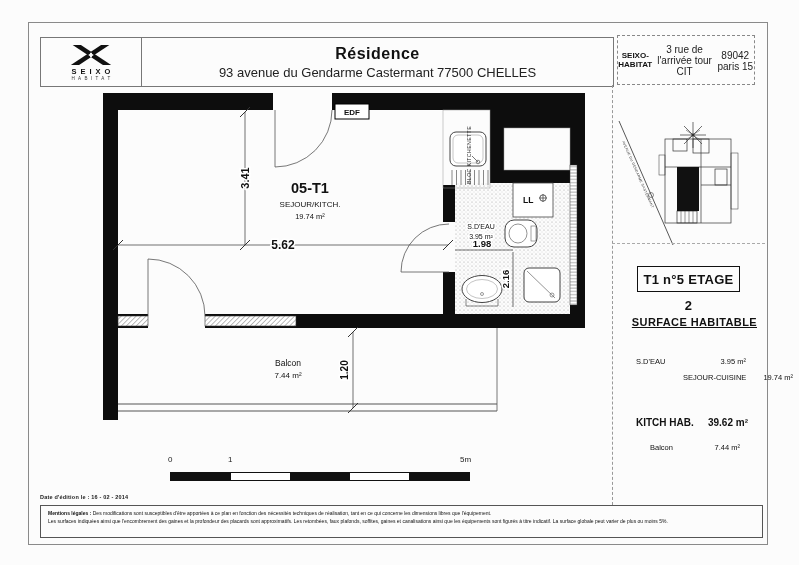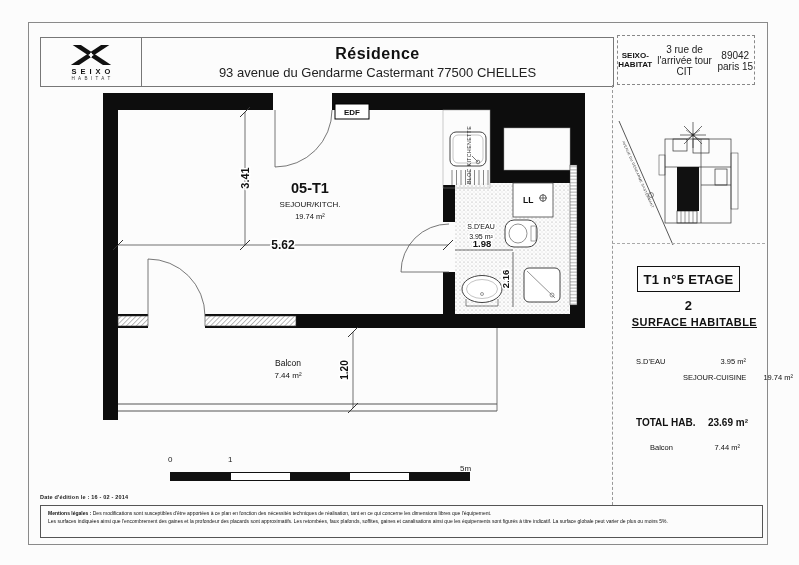--- a/index.html
+++ b/index.html
@@ -258,32 +258,32 @@
 
 <div class="abs srow srow1">
   <span>S.D'EAU</span>
   <span>3.95 m²</span>
 </div>
 <div class="abs srow srow2">
   <span>SEJOUR-CUISINE</span>
   <span>19.74 m²</span>
 </div>
 <div class="abs total-row">
-  <span>TOTAL HAB.</span>
-  <span>23.69 m²</span>
+  <span>KITCH HAB.</span>
+  <span>39.62 m²</span>
 </div>
 <div class="abs balc-row">
   <span>Balcon</span>
   <span>7.44 m²</span>
 </div>
 
 <div class="abs scalebar">
   <span class="sb-label" style="left:-2px;top:0;">0</span>
   <span class="sb-label" style="left:58px;top:0;">1</span>
-  <span class="sb-label" style="left:290px;top:0;margin-top:9px;">5m</span>
+  <span class="sb-label" style="left:290px;top:0;">5m</span>
   <div class="sb-bar">
     <div class="sb-seg" style="background:#111;"></div>
     <div class="sb-seg" style="background:#fff;"></div>
     <div class="sb-seg" style="background:#111;"></div>
     <div class="sb-seg" style="background:#fff;"></div>
     <div class="sb-seg" style="background:#111;"></div>
   </div>
 </div>
 
 <div class="abs date-line">Date d'édition le : 16 - 02 - 2014</div>

